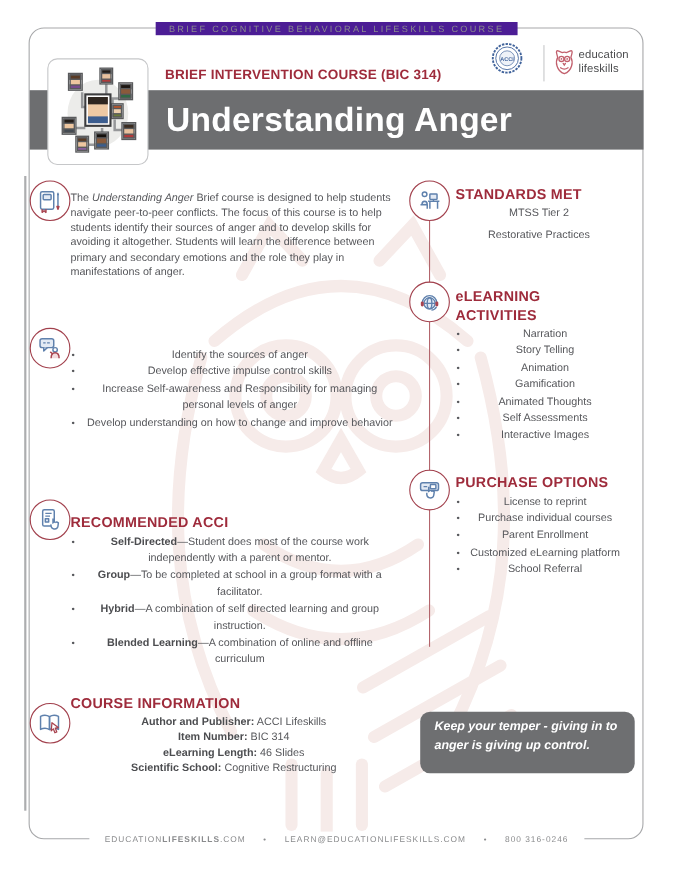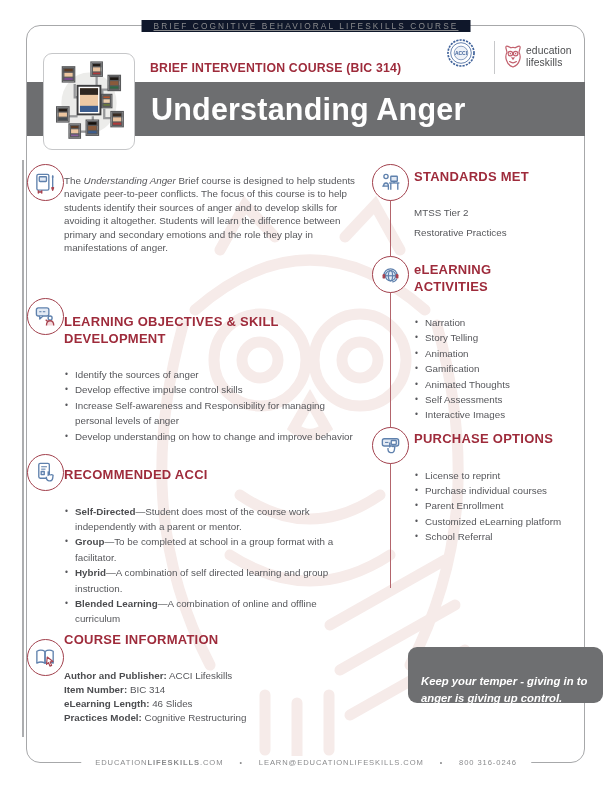--- a/index.html
+++ b/index.html
@@ -8,23 +8,23 @@
     width:612px;height:792px;position:relative;background:#ffffff;
     font-family:"Liberation Sans","DejaVu Sans",sans-serif;overflow:hidden;
     -webkit-font-smoothing:antialiased;
   }
   .abs{position:absolute;}
   
   #watermark{left:125px;top:195px;z-index:0;pointer-events:none;}
   
   .card{left:26px;top:25px;width:559px;height:738px;border:1.6px solid #a7a8aa;
         border-radius:14px;z-index:1;box-sizing:border-box;background:transparent;}
-  .top-label{top:19.5px;left:50%;transform:translateX(-50%);background:#0f172a;
+  .top-label{top:19.5px;left:50%;transform:translateX(-50%);background:#4c1d95;
         padding:0 12px;font-size:8.3px;letter-spacing:2.1px;color:#8a8b8d;
-        white-space:nowrap;z-index:3;line-height:12px;text-decoration:underline;}
+        white-space:nowrap;z-index:3;line-height:12px;}
   
   .banner{left:27px;top:82px;width:558px;height:54px;background:#6d6e70;z-index:2;}
   .banner-title{position:absolute;left:124px;top:0;line-height:54px;color:#ffffff;
         font-size:30.5px;font-weight:bold;letter-spacing:.2px;white-space:nowrap;}
   .logo-box{left:43px;top:53px;width:90px;height:95px;background:#fff;
         border:1.5px solid #c6c7c9;border-radius:9px;z-index:4;
         display:flex;align-items:center;justify-content:center;}
   .course-label{left:150px;top:61px;font-size:12.3px;font-weight:bold;
         color:#9e2b3b;letter-spacing:.2px;z-index:3;white-space:nowrap;}
   .seal{left:446px;top:38px;z-index:3;}
@@ -38,38 +38,38 @@
   
   .icon-circle{width:37px;height:37px;border-radius:50%;border:1.6px solid #a2414d;
         background:#fff;z-index:2;display:flex;align-items:center;justify-content:center;
         box-sizing:border-box;}
   .icon-circle svg{display:block;}
   
   .section{z-index:2;}
   .section h2{margin:0;font-size:13px;font-weight:bold;color:#9e2b3b;
         letter-spacing:.25px;line-height:16.5px;}
   .body{margin:5px 0 0 0;font-size:9.8px;color:#56575b;line-height:13.4px;}
-  .list{margin-top:20px;font-size:9.8px;color:#56575b;}
+  .list{margin-top:1px;font-size:9.8px;color:#56575b;text-align:center;}
   .list .li{position:relative;padding-left:11px;line-height:15.4px;}
   .list .li .dot{position:absolute;left:1px;top:0;font-size:8.5px;}
   .list.plain .li{padding-left:0;line-height:13px;margin-bottom:7.5px;}
   .list.labeled .li{padding-left:0;line-height:14.2px;}
   .list b, .body b{color:#4c4d50;}
   #sec-course-description{left:64px;top:169px;width:297px;}
   #sec-learning-objectives{left:64px;top:314px;width:297px;}
   #sec-learning-objectives h2{width:250px;}
   #sec-recommended-uses{left:64px;top:467px;width:297px;}
   #sec-course-information{left:64px;top:632px;width:297px;}
   #sec-standards-met{left:414px;top:169px;width:152px;}
   #sec-elearning{left:414px;top:262px;width:152px;}
   #sec-elearning h2{width:110px;}
   #sec-purchase{left:414px;top:431px;width:152px;}
   
-  .quote-box{left:408px;top:647px;width:195px;height:56px;background:#6e6f71;
-        border-radius:9px;z-index:2;box-sizing:border-box;padding:26px 13px;}
+  .quote-box{left:382px;top:647px;width:195px;height:56px;background:#6e6f71;
+        border-radius:9px;z-index:2;box-sizing:border-box;padding:6px 13px;}
   .quote-box .q{color:#fff;font-style:italic;font-weight:bold;
         font-size:11.3px;line-height:17px;}
   
   .footer{top:756px;left:50%;transform:translateX(-50%);background:#fff;
         padding:0 14px;z-index:3;white-space:nowrap;font-size:7.6px;
         letter-spacing:.9px;color:#8a8b8d;line-height:13px;}
   .footer .sep{margin:0 13px;font-size:7px;}
   .footer b{color:#8a8b8d;}
 </style>
 </head>
@@ -278,21 +278,20 @@
     <path d="M11.3,8.8 v6.4" stroke-width="1.6"></path>
     <path d="M9.4,14.6 q-0.4,4.2 2.6,4.8 q3.5,0.6 4-2.6 l0.5-3.2 q-1.6-1.3-3.1-0.3" fill="#ffffff"></path>
   </svg>
 </div>
 
 <div class="abs section" id="sec-course-description">
   <p class="body"><span>The </span><i>Understanding Anger</i><span> Brief course is designed to help students navigate peer-to-peer conflicts. The focus of this course is to help students identify their sources of anger and to develop skills for avoiding it altogether. Students will learn the difference between primary and secondary emotions and the role they play in manifestations of anger.</span></p>
 </div>
 
 <div class="abs section" id="sec-learning-objectives">
-  <h2>LEARNING OBJECTIVES &amp; SKILL DEVELOPMENT</h2>
   <div class="list">
       <div class="li"><span class="dot">•</span>Identify the sources of anger</div>
       <div class="li"><span class="dot">•</span>Develop effective impulse control skills</div>
       <div class="li"><span class="dot">•</span>Increase Self-awareness and Responsibility for managing personal levels of anger</div>
       <div class="li"><span class="dot">•</span>Develop understanding on how to change and improve behavior</div>
     </div>
 </div>
 
 <div class="abs section" id="sec-recommended-uses">
   <h2>RECOMMENDED ACCI</h2>
@@ -303,21 +302,21 @@
       <div class="li"><span class="dot">•</span><b>Blended Learning</b>—A combination of online and offline curriculum</div>
     </div>
 </div>
 
 <div class="abs section" id="sec-course-information">
   <h2>COURSE INFORMATION</h2>
   <div class="list labeled">
       <div class="li"><b>Author and Publisher:</b> ACCI Lifeskills</div>
       <div class="li"><b>Item Number:</b> BIC 314</div>
       <div class="li"><b>eLearning Length:</b> 46 Slides</div>
-      <div class="li"><b>Practices Model:</b> Cognitive Restructuring</div>
+      <div class="li"><b>Scientific School:</b> Cognitive Restructuring</div>
     </div>
 </div>
 
 <div class="abs section" id="sec-standards-met">
   <h2>STANDARDS MET</h2>
   <div class="list plain">
       <div class="li">MTSS Tier 2</div>
       <div class="li">Restorative Practices</div>
     </div>
 </div>

